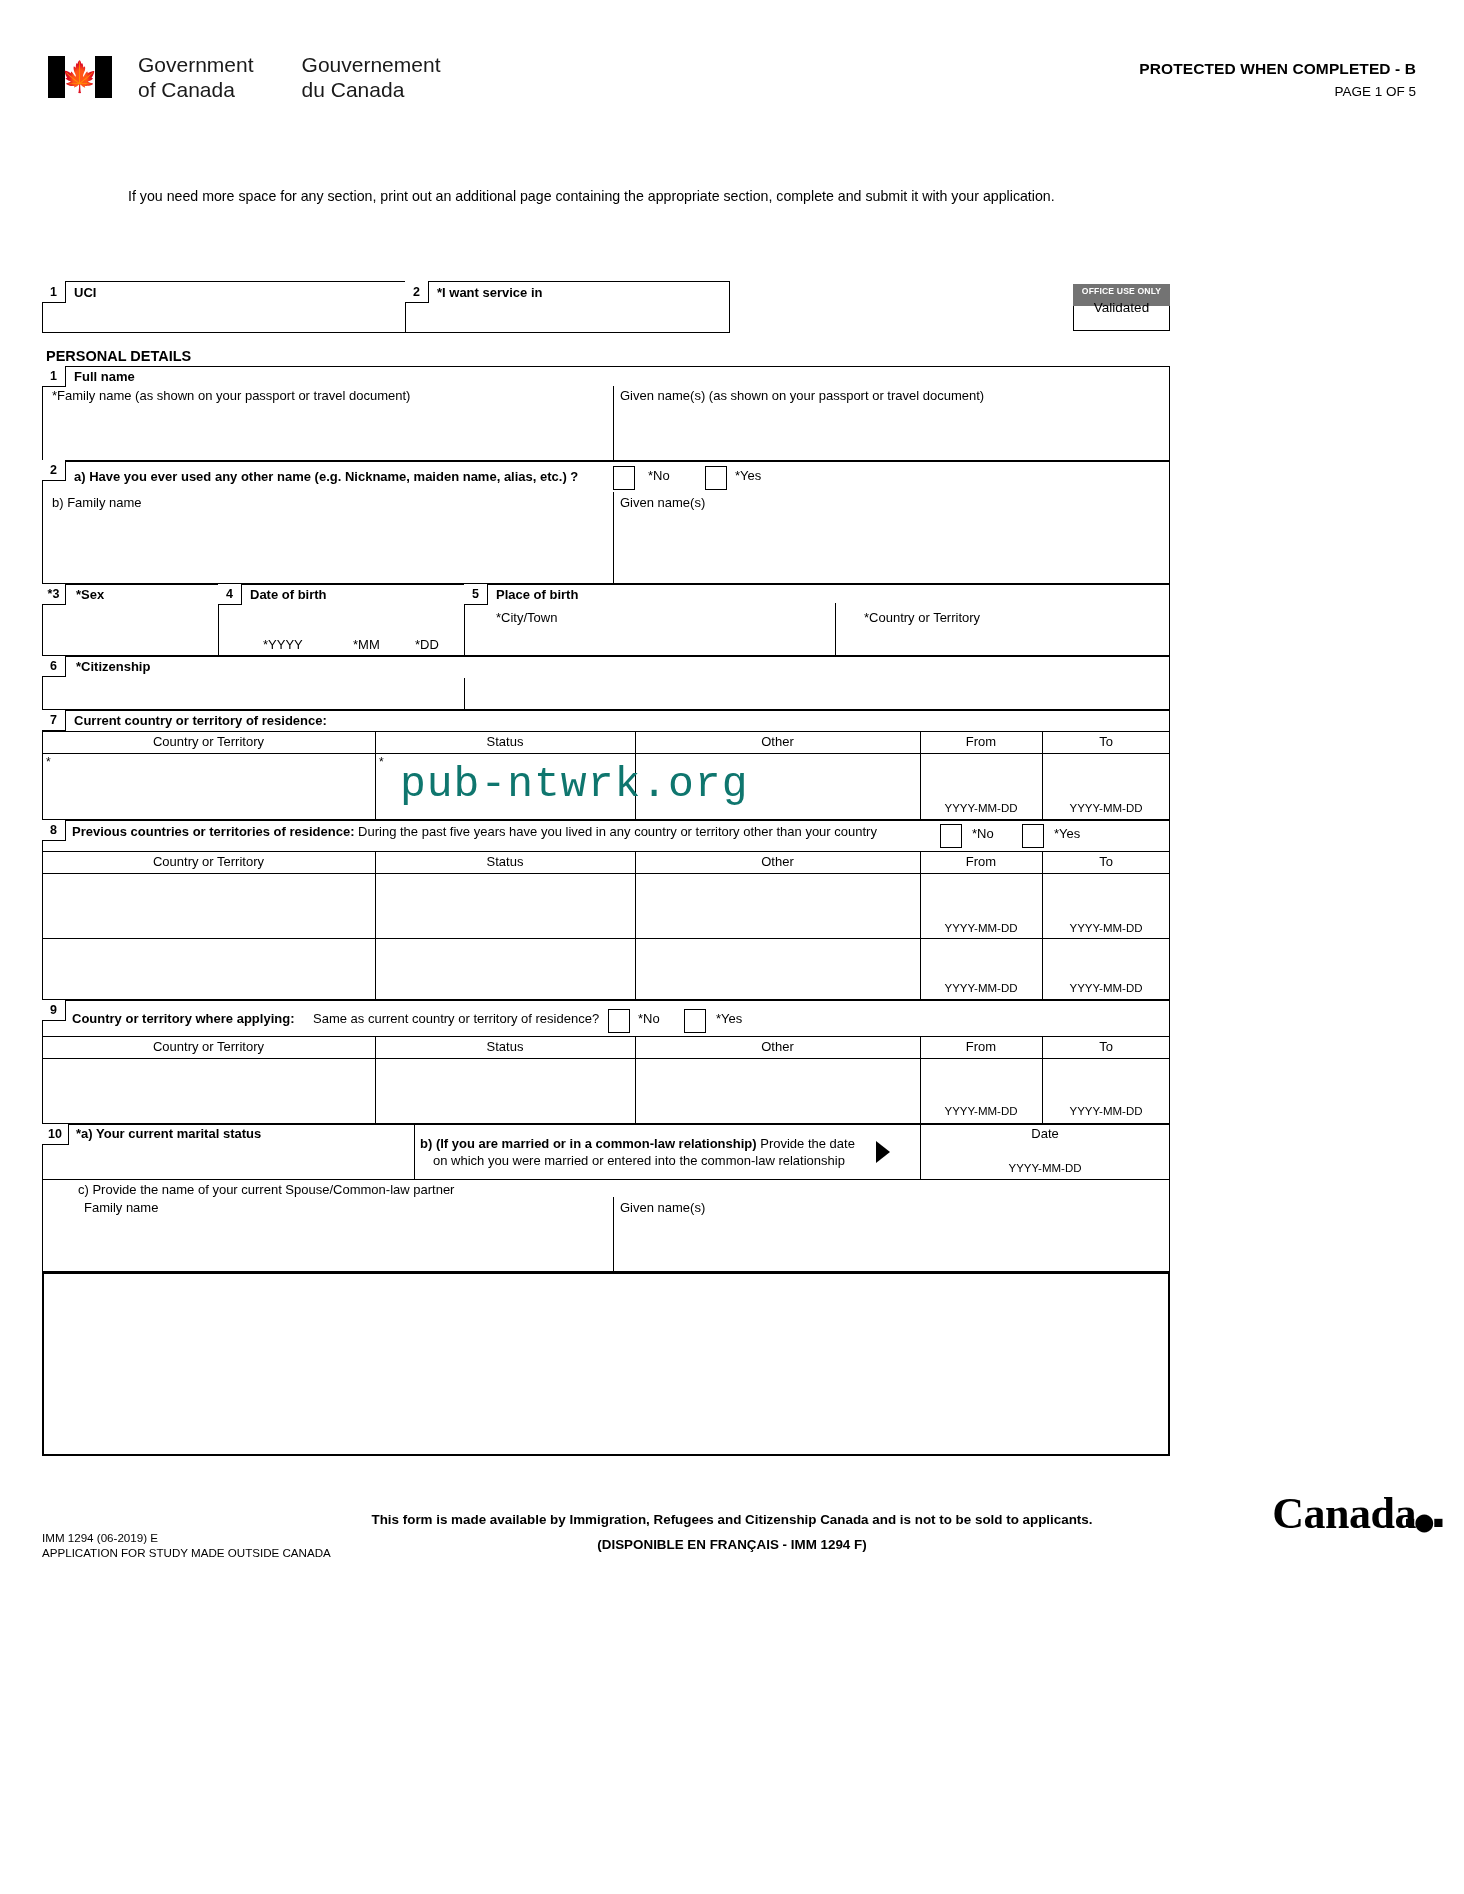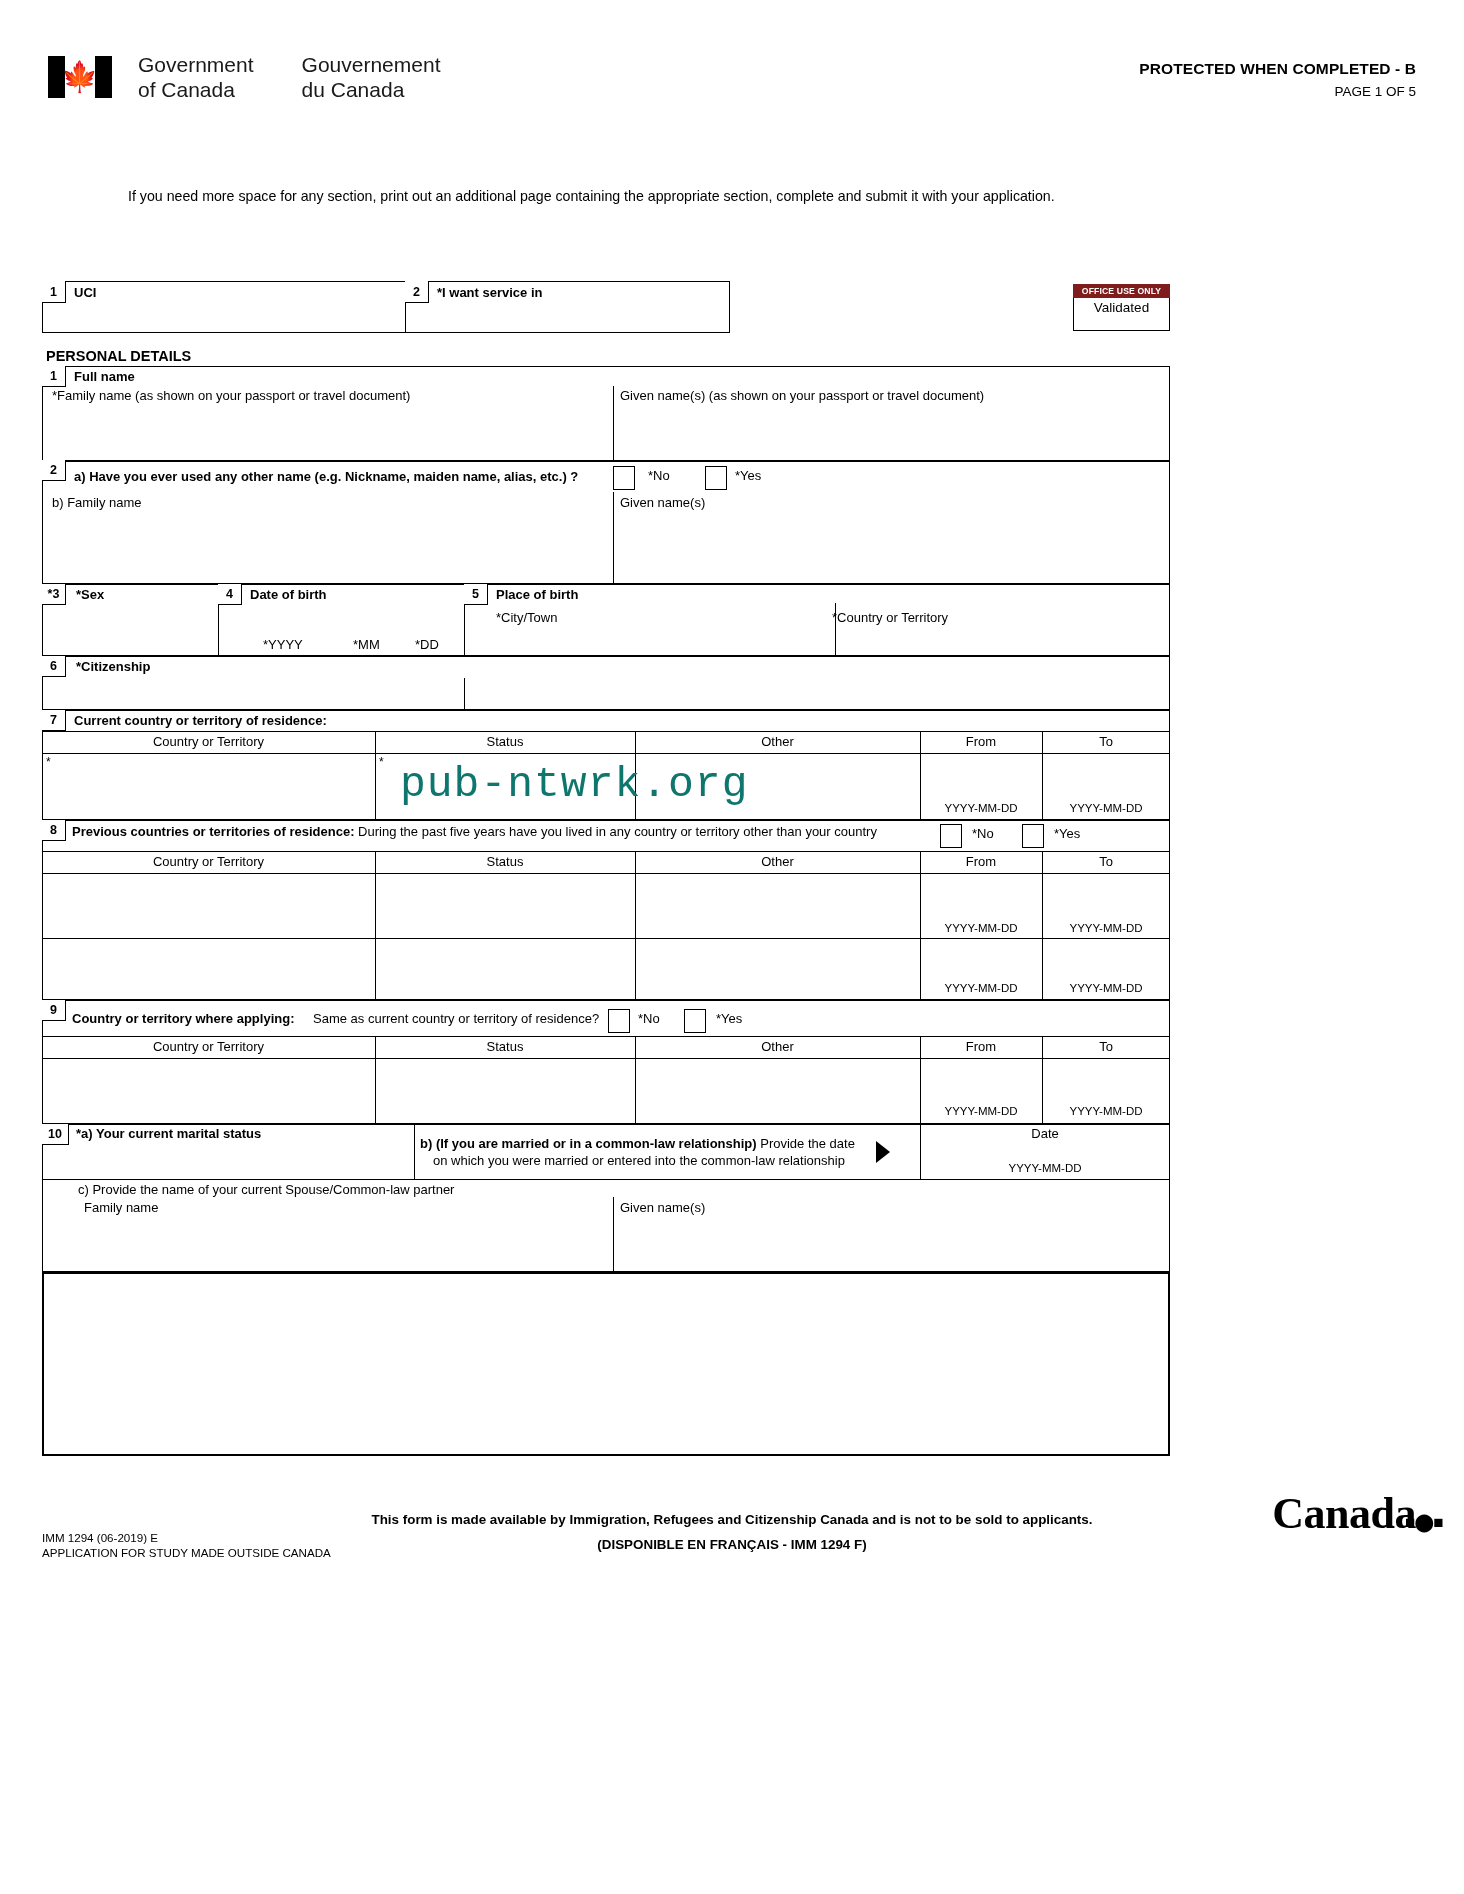--- a/index.html
+++ b/index.html
@@ -38,21 +38,21 @@
        display:flex;align-items:center;justify-content:center;font-size:12.5px;font-weight:bold;background:#fff;}
   .lbl{position:absolute;font-size:13px;}
   .lbl.b{font-weight:bold;}
   .vline{position:absolute;width:1.4px;background:#000;}
   .hline{position:absolute;height:1.4px;background:#000;}
   .cb{position:absolute;box-sizing:border-box;border:1.4px solid #000;width:22px;height:24px;background:#fff;}
   .ctr{position:absolute;text-align:center;font-size:13px;}
 
   
   .oubox{position:absolute;left:1073px;top:284px;width:97px;height:47px;box-sizing:border-box;border:1.5px solid #000;background:#fff;}
-  .oubar{position:absolute;left:1073px;top:284px;width:97px;height:14px;background:#7f1d1d;color:#fff;
+  .oubar{position:absolute;left:1073px;top:284px;width:97px;height:22px;background:#737373;color:#fff;
          font-size:8.6px;font-weight:bold;text-align:center;line-height:14px;letter-spacing:.15px;}
   .ouval{position:absolute;left:1073px;top:300px;width:97px;text-align:center;font-size:13.5px;}
 
   
   .wmark{position:absolute;left:400px;top:760px;font-family:"Liberation Mono","DejaVu Sans Mono",monospace;
          font-size:43px;color:#0f766e;letter-spacing:1px;white-space:nowrap;}
 
   
   .foot-c{position:absolute;left:0;right:0;text-align:center;font-size:13.4px;font-weight:bold;}
   .foot-l{position:absolute;left:42px;font-size:11.6px;line-height:15px;}
@@ -140,21 +140,21 @@
   <div class="lbl" style="left:263px;top:637px;">*YYYY</div>
   <div class="lbl" style="left:353px;top:637px;">*MM</div>
   <div class="lbl" style="left:415px;top:637px;">*DD</div>
   <div style="position:absolute;left:248px;top:606px;width:210px;height:30px;"></div>
 
   <div class="vline" style="left:464px;top:584px;height:72px;"></div>
   <div class="num" style="left:464px;top:584px;width:24px;height:21px;">5</div>
   <div class="lbl b" style="left:496px;top:587px;">Place of birth</div>
   <div class="lbl" style="left:496px;top:610px;">*City/Town</div>
   <div class="vline" style="left:835px;top:603px;height:53px;"></div>
-  <div class="lbl" style="left:832px;top:610px;">*Country or Territory</div>
+  <div class="lbl" style="left:864px;top:610px;">*Country or Territory</div>
   <div style="position:absolute;left:490px;top:626px;width:340px;height:28px;"></div>
   <div style="position:absolute;left:838px;top:626px;width:330px;height:28px;"></div>
 
   <div class="bx" style="left:42px;top:656px;width:1128px;height:54px;"></div>
   <div class="num" style="left:42px;top:656px;width:24px;height:21px;">6</div>
   <div class="lbl b" style="left:76px;top:659px;">*Citizenship</div>
   <div class="vline" style="left:464px;top:678px;height:32px;"></div>
   <div style="position:absolute;left:44px;top:678px;width:418px;height:30px;"></div>
 
   <div class="bx" style="left:42px;top:710px;width:1128px;height:110px;"></div>

